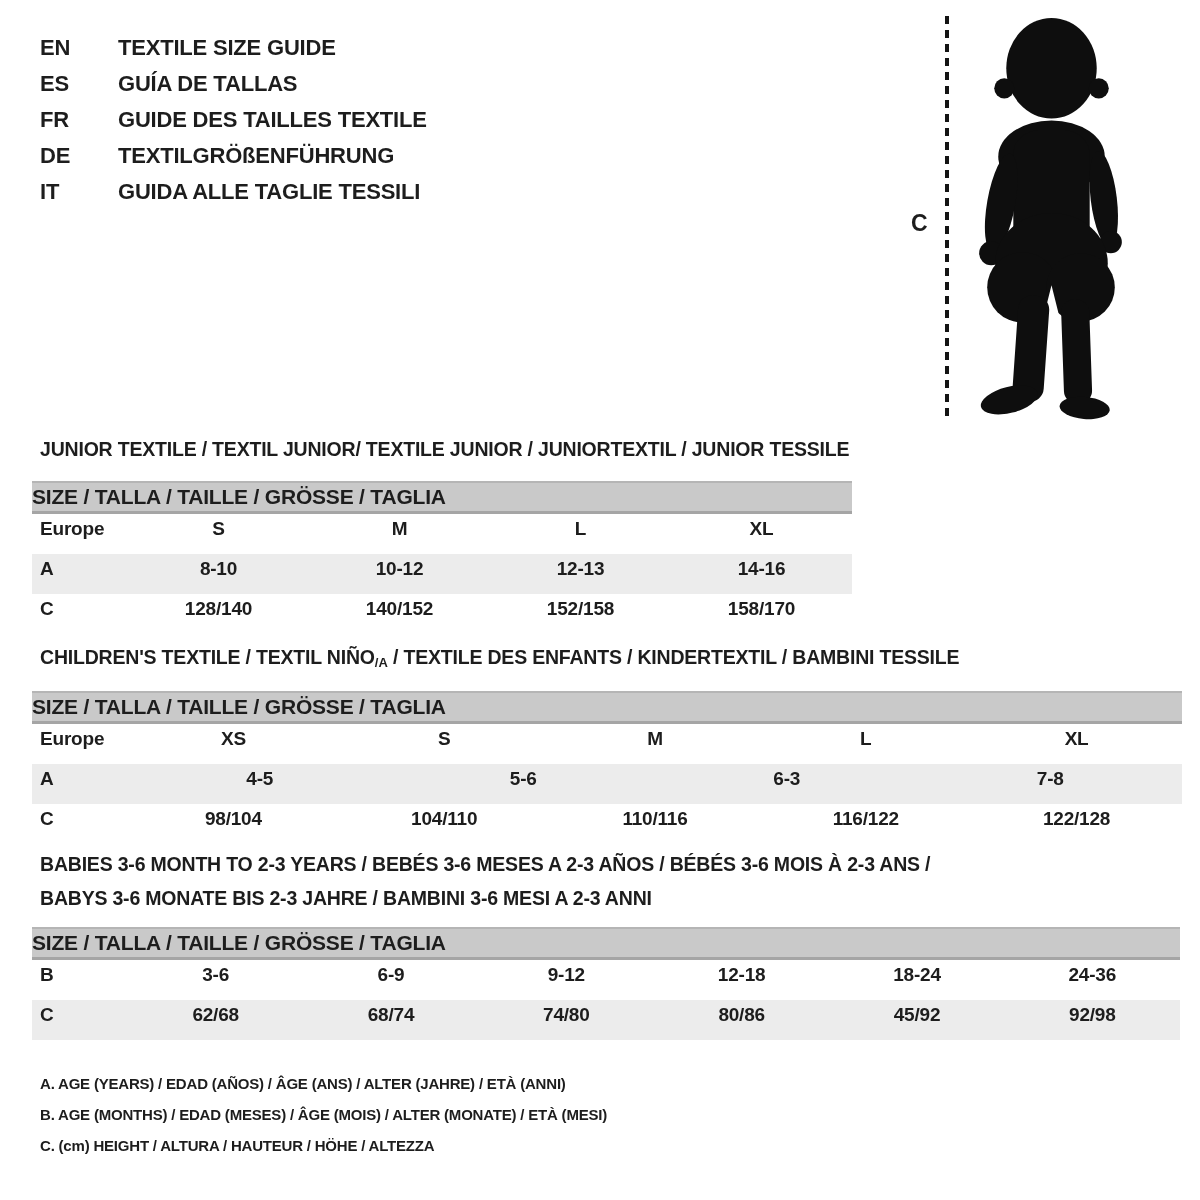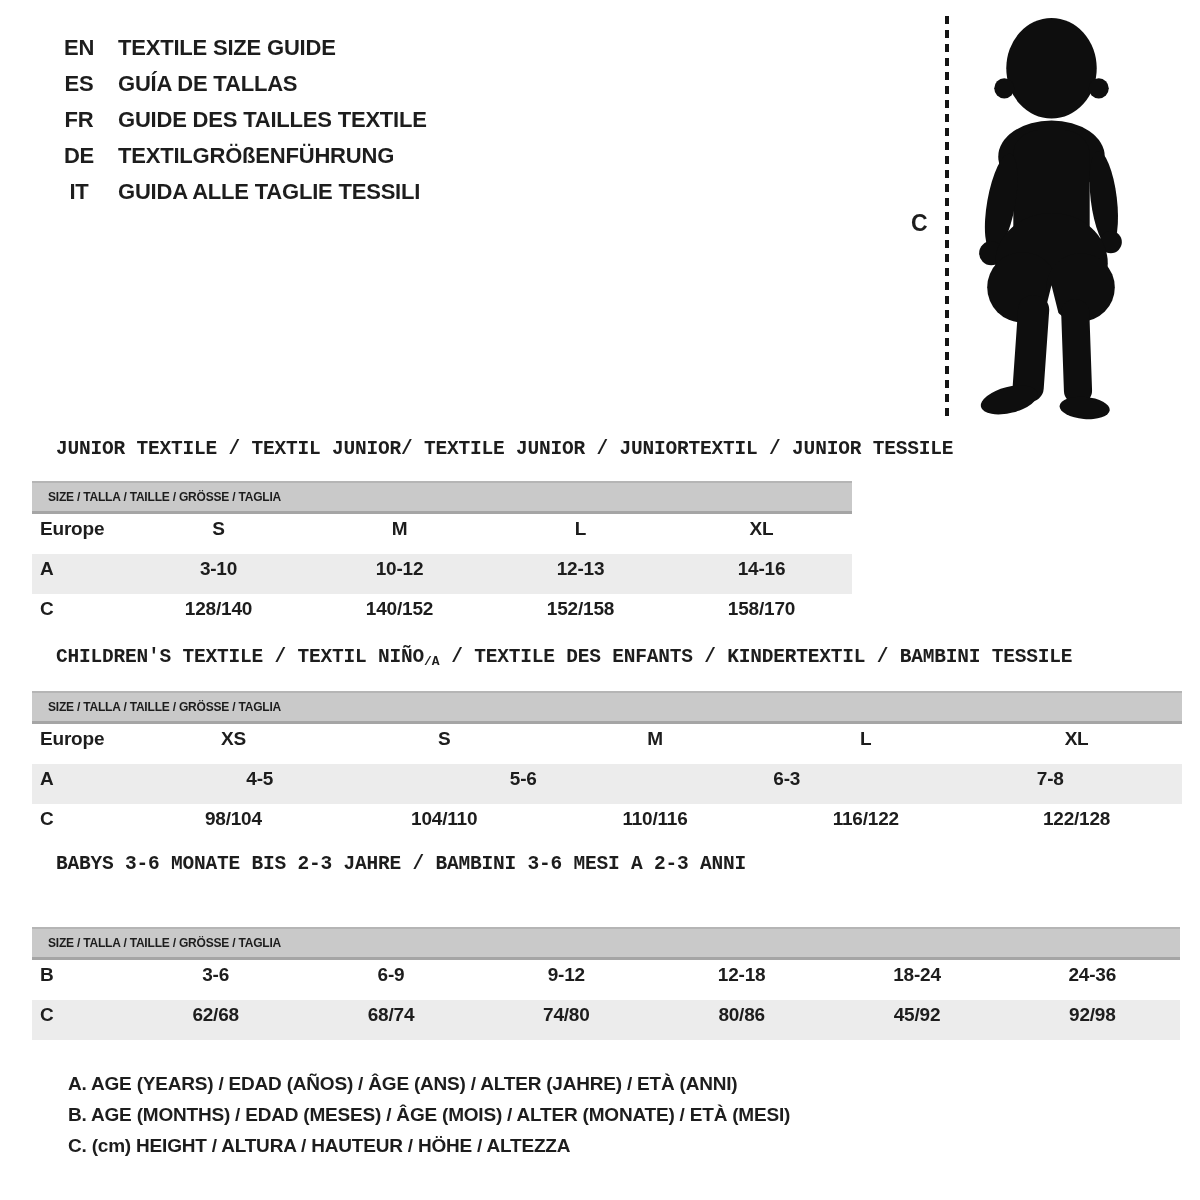--- a/index.html
+++ b/index.html
@@ -18,52 +18,52 @@
     background:var(--page-bg);
     font-family:"Liberation Sans", sans-serif;
     font-weight:bold;
     color:var(--text);
     letter-spacing:-0.2px;
     overflow:hidden;
   }
   
   .lang-block{position:absolute;left:40px;top:30px;}
   .lang-row{display:flex;line-height:36px;font-size:22px;}
-  .lang-code{width:78px;flex:0 0 78px;text-align:center;}
+  .lang-code{width:78px;flex:0 0 78px;}
   
   .measure-line{
     position:absolute;left:945px;top:16px;width:4px;height:402px;
     background:repeating-linear-gradient(to bottom,#141414 0 8px,transparent 8px 14px);
   }
   .measure-label{position:absolute;left:911px;top:210px;font-size:23px;}
   .baby-svg{position:absolute;left:962px;top:14px;width:178px;height:406px;}
   
-  .section-title{position:absolute;left:56px;font-size:19.5px;line-height:24px;white-space:nowrap;font-family:Liberation Mono, monospace;}
+  .section-title{position:absolute;left:40px;font-size:19.5px;line-height:24px;white-space:nowrap;}
   .title-junior{top:437px;}
   .title-children{top:645px;}
   .title-babies{top:847px;line-height:34px;}
   .sub{font-size:13px;vertical-align:-3px;letter-spacing:0;}
   .s-table{position:absolute;left:32px;}
   .table-junior{top:481px;width:820px;}
   .table-children{top:691px;width:1150px;}
   .table-babies{top:927px;width:1148px;}
   .t-header{
     height:33px;line-height:28px;
     background:var(--table-header-bg);
     border-top:2px solid var(--table-header-border-top);
     border-bottom:3px solid var(--table-header-border);
-    padding-left:16px;font-size:12px;
+    padding-left:0;font-size:21px;
   }
   .t-row{display:flex;height:40px;line-height:30px;font-size:19px;}
   .t-row.alt{background:var(--row-alt-bg);}
   .t-label{flex:0 0 96px;padding-left:8px;text-align:left;}
   .t-cell{flex:1;text-align:center;}
   
   .legend{position:absolute;left:40px;top:1068px;}
-  .legend-line{font-size:19px;line-height:31px;white-space:nowrap;margin-left:28px;}
+  .legend-line{font-size:15px;line-height:31px;white-space:nowrap;}
 </style>
 </head>
 <body>
 
 <div class="page">
 
   <header class="lang-block">
     <div class="lang-row">
       <span class="lang-code">EN</span>
       <span class="lang-title">TEXTILE SIZE GUIDE</span>
@@ -117,21 +117,21 @@
     <div class="t-header">SIZE / TALLA / TAILLE / GRÖSSE / TAGLIA</div>
     <div class="t-row">
       <span class="t-label">Europe</span>
       <span class="t-cell">S</span>
       <span class="t-cell">M</span>
       <span class="t-cell">L</span>
       <span class="t-cell">XL</span>
     </div>
     <div class="t-row alt">
       <span class="t-label">A</span>
-      <span class="t-cell">3-10</span>
+      <span class="t-cell">8-10</span>
       <span class="t-cell">10-12</span>
       <span class="t-cell">12-13</span>
       <span class="t-cell">14-16</span>
     </div>
     <div class="t-row">
       <span class="t-label">C</span>
       <span class="t-cell">128/140</span>
       <span class="t-cell">140/152</span>
       <span class="t-cell">152/158</span>
       <span class="t-cell">158/170</span>
@@ -160,20 +160,21 @@
       <span class="t-label">C</span>
       <span class="t-cell">98/104</span>
       <span class="t-cell">104/110</span>
       <span class="t-cell">110/116</span>
       <span class="t-cell">116/122</span>
       <span class="t-cell">122/128</span>
     </div>
   </div>
 
   <h2 class="section-title title-babies">
+    <span style="display:block">BABIES 3-6 MONTH TO 2-3 YEARS / BEBÉS 3-6 MESES A 2-3 AÑOS / BÉBÉS 3-6 MOIS À 2-3 ANS /</span>
     <span style="display:block">BABYS 3-6 MONATE BIS 2-3 JAHRE / BAMBINI 3-6 MESI A 2-3 ANNI</span>
   </h2>
   <div class="s-table table-babies">
     <div class="t-header">SIZE / TALLA / TAILLE / GRÖSSE / TAGLIA</div>
     <div class="t-row">
       <span class="t-label">B</span>
       <span class="t-cell">3-6</span>
       <span class="t-cell">6-9</span>
       <span class="t-cell">9-12</span>
       <span class="t-cell">12-18</span>

